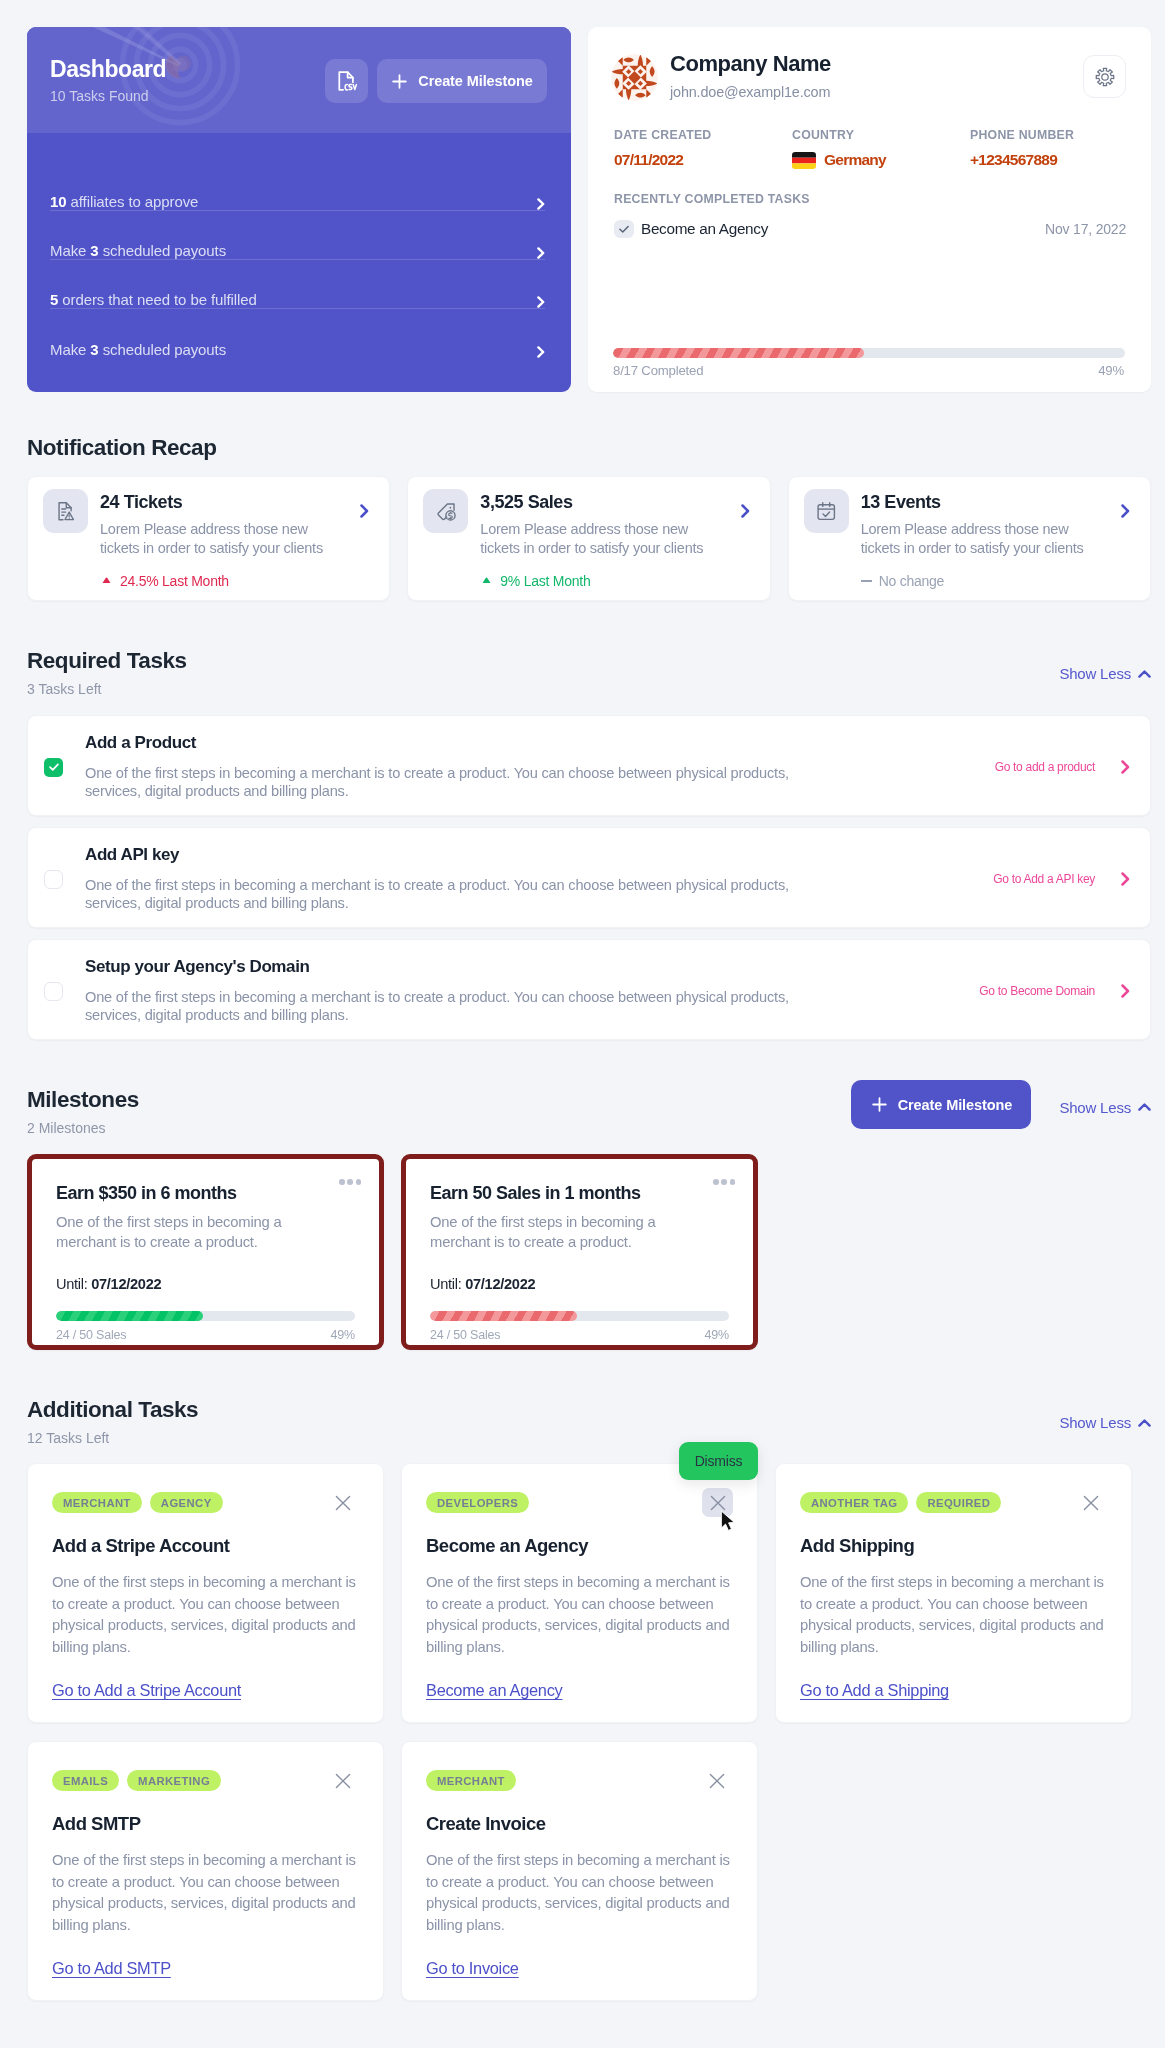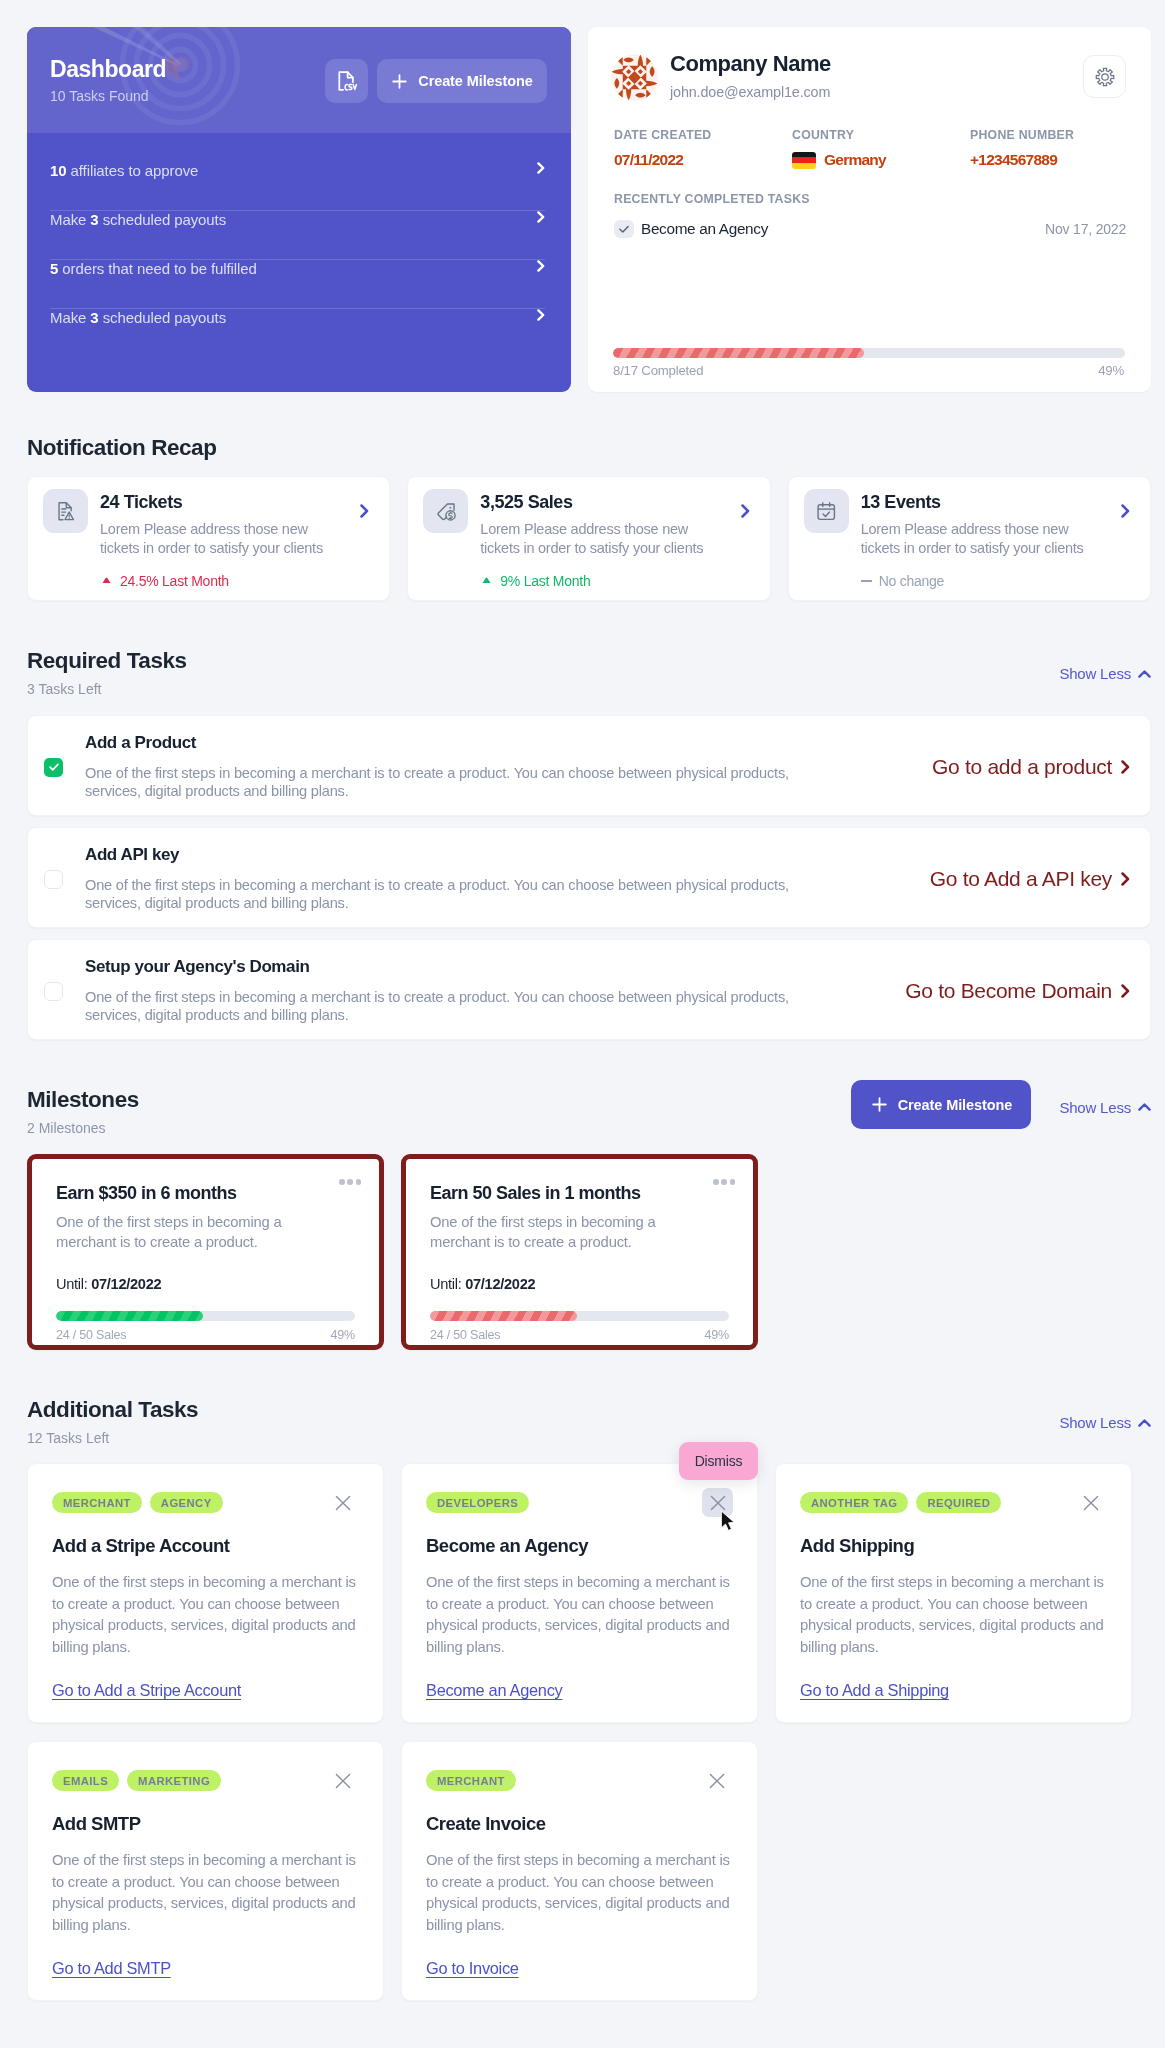--- a/index.html
+++ b/index.html
@@ -14,21 +14,21 @@
 .hero-top{position:relative;height:106px;background:#6365cc;overflow:hidden;}
 .hero-top .dart{position:absolute;left:86px;top:-29px;width:134px;height:134px;overflow:visible;}
 .hero-head{position:relative;display:flex;align-items:flex-start;justify-content:space-between;padding:28px 24px 0 23px;height:100%;}
 .hero-title{font-size:23px;font-weight:700;color:#fff;letter-spacing:-0.45px;line-height:28px;}
 .hero-sub{font-size:14px;color:#cdcfee;margin-top:5px;line-height:16px;}
 .hero-actions{display:flex;gap:9px;align-items:center;margin-top:4px;}
 .csv-btn{width:43px;height:44px;border-radius:10px;background:rgba(255,255,255,0.14);display:flex;align-items:center;justify-content:center;}
 .cm-btn{width:170px;height:44px;border-radius:10px;background:rgba(255,255,255,0.14);display:flex;align-items:center;justify-content:center;gap:10px;color:#fff;font-size:14.5px;font-weight:600;letter-spacing:-0.1px;}
 .hero-body{padding:29px 26px 0 23px;}
 .hero-h2{font-size:18.5px;font-weight:600;color:#fff;line-height:22px;margin-bottom:3px;letter-spacing:-0.35px;}
-.htask{height:49px;display:flex;align-items:flex-start;justify-content:space-between;border-bottom:1px solid rgba(255,255,255,0.16);font-size:15px;color:#dcdef4;letter-spacing:-0.1px;}
+.htask{height:49px;display:flex;align-items:flex-end;justify-content:space-between;border-bottom:1px solid rgba(255,255,255,0.16);font-size:15px;color:#dcdef4;letter-spacing:-0.1px;}
 .htask:last-child{border-bottom:none;}
 .htask b{font-weight:700;color:#fff;}
 
 
 .company{flex:1;min-width:0;background:#fff;border-radius:9px;height:365px;padding:24px 25px 14px 23px;display:flex;flex-direction:column;box-shadow:0 1px 2px rgba(16,24,40,0.04);}
 .company-head{display:flex;align-items:flex-start;}
 .avatar{width:47px;height:47px;border-radius:50%;overflow:hidden;flex:none;margin-top:3px;background:#fff;}
 .company-name{font-size:22px;font-weight:700;color:#17212f;line-height:26px;letter-spacing:-0.45px;}
 .company-mail{font-size:14.4px;color:#868fa3;margin-top:8px;line-height:15px;letter-spacing:-0.15px;}
 .gear-btn{width:43px;height:43px;border:1px solid #eceef3;border-radius:11px;display:flex;align-items:center;justify-content:center;margin-left:auto;flex:none;margin-top:4px;}
@@ -71,21 +71,21 @@
 
 
 .rt-list{margin-top:19px;display:flex;flex-direction:column;gap:11px;}
 .rt-card{height:101px;background:#fff;border:1px solid #f0f2f6;border-radius:9px;box-shadow:0 1px 2px rgba(16,24,40,0.04);padding:3px 22px 0 16px;display:flex;align-items:center;}
 .cbox{width:19px;height:19px;border-radius:5px;flex:none;margin-right:22px;}
 .cbox.on{background:#0dbf69;display:flex;align-items:center;justify-content:center;}
 .cbox.off{background:#fff;border:1.5px solid #e4e7ee;border-radius:6px;}
 .rt-body{flex:1;min-width:0;}
 .rt-title{font-size:17px;font-weight:700;color:#17212f;line-height:17px;letter-spacing:-0.4px;}
 .rt-desc{font-size:14.6px;color:#8a93a8;line-height:18px;margin-top:13px;max-width:730px;letter-spacing:-0.2px;}
-.rt-link{display:flex;align-items:center;gap:9px;font-size:21px;color:#7f1d1d;white-space:nowrap;margin-left:14px;letter-spacing:-0.3px;margin-right:-2px;}
+.rt-link{display:flex;align-items:center;gap:26px;font-size:12px;color:#ec4899;white-space:nowrap;margin-left:14px;letter-spacing:-0.3px;margin-right:-2px;}
 
 
 .ms-head{display:flex;align-items:flex-start;justify-content:space-between;}
 .ms-right{display:flex;align-items:center;gap:28px;margin-top:-6px;}
 .ms-right .showless{margin-top:5px;}
 .ms-btn{width:180px;height:49px;border-radius:10px;background:#5154c8;color:#fff;display:flex;align-items:center;justify-content:center;gap:10px;font-size:14.5px;font-weight:600;letter-spacing:-0.1px;}
 .ms-grid{display:flex;gap:17px;margin-top:19px;}
 .ms-card{width:357px;height:196px;background:#fff;border:5px solid #7f1d1d;border-radius:9px;box-shadow:0 1px 2px rgba(16,24,40,0.04);padding:25px 24px 0 24px;position:relative;}
 .ms-dots{position:absolute;right:18px;top:20px;display:flex;gap:2.7px;}
 .ms-dots i{width:5.5px;height:5.5px;border-radius:50%;background:#bcc2cf;display:block;}
@@ -100,21 +100,21 @@
 
 .at-grid{display:flex;flex-wrap:wrap;gap:18px 17px;margin-top:18px;}
 .at-card{width:357px;height:260px;background:#fff;border:1px solid #f0f2f6;border-radius:9px;box-shadow:0 1px 2px rgba(16,24,40,0.04);padding:28px 27px 0 24px;position:relative;}
 .at-top{display:flex;align-items:center;gap:8px;height:21px;}
 .tag{background:#bef264;border-radius:20px;height:21px;display:flex;align-items:center;padding:0 11px;font-size:11.3px;font-weight:700;letter-spacing:0.4px;color:#757e93;}
 .at-close{margin-left:auto;width:26px;height:26px;display:flex;align-items:center;justify-content:center;border-radius:6px;}
 .at-close.hovered{width:31px;height:29px;border-radius:7px;background:#dfe2ec;margin-right:-3px;flex:none;}
 .at-title{font-size:18.5px;font-weight:700;color:#17212f;margin-top:24px;line-height:18px;letter-spacing:-0.5px;}
 .at-desc{font-size:14.8px;color:#8a93a8;line-height:21.5px;margin-top:17px;letter-spacing:-0.2px;}
 .at-link{display:inline-block;margin-top:23px;font-size:16.4px;color:#4b50c9;text-decoration:underline;text-underline-offset:3px;letter-spacing:-0.3px;}
-.tooltip{position:absolute;left:277px;top:-22px;width:79px;height:38px;background:#f9a8d4;border-radius:9px;box-shadow:0 4px 14px rgba(16,24,40,0.10);display:flex;align-items:center;justify-content:center;font-size:14px;color:#2a3344;letter-spacing:-0.2px;}
+.tooltip{position:absolute;left:277px;top:-22px;width:79px;height:38px;background:#22c55e;border-radius:9px;box-shadow:0 4px 14px rgba(16,24,40,0.10);display:flex;align-items:center;justify-content:center;font-size:14px;color:#2a3344;letter-spacing:-0.2px;}
 .cursor{position:absolute;left:318px;top:46px;}
 </style>
 
 <div class="page">
 
   <div class="toprow">
 
     <div class="hero">
       <div class="hero-top">
         <svg class="dart" viewBox="0 0 240 240">

